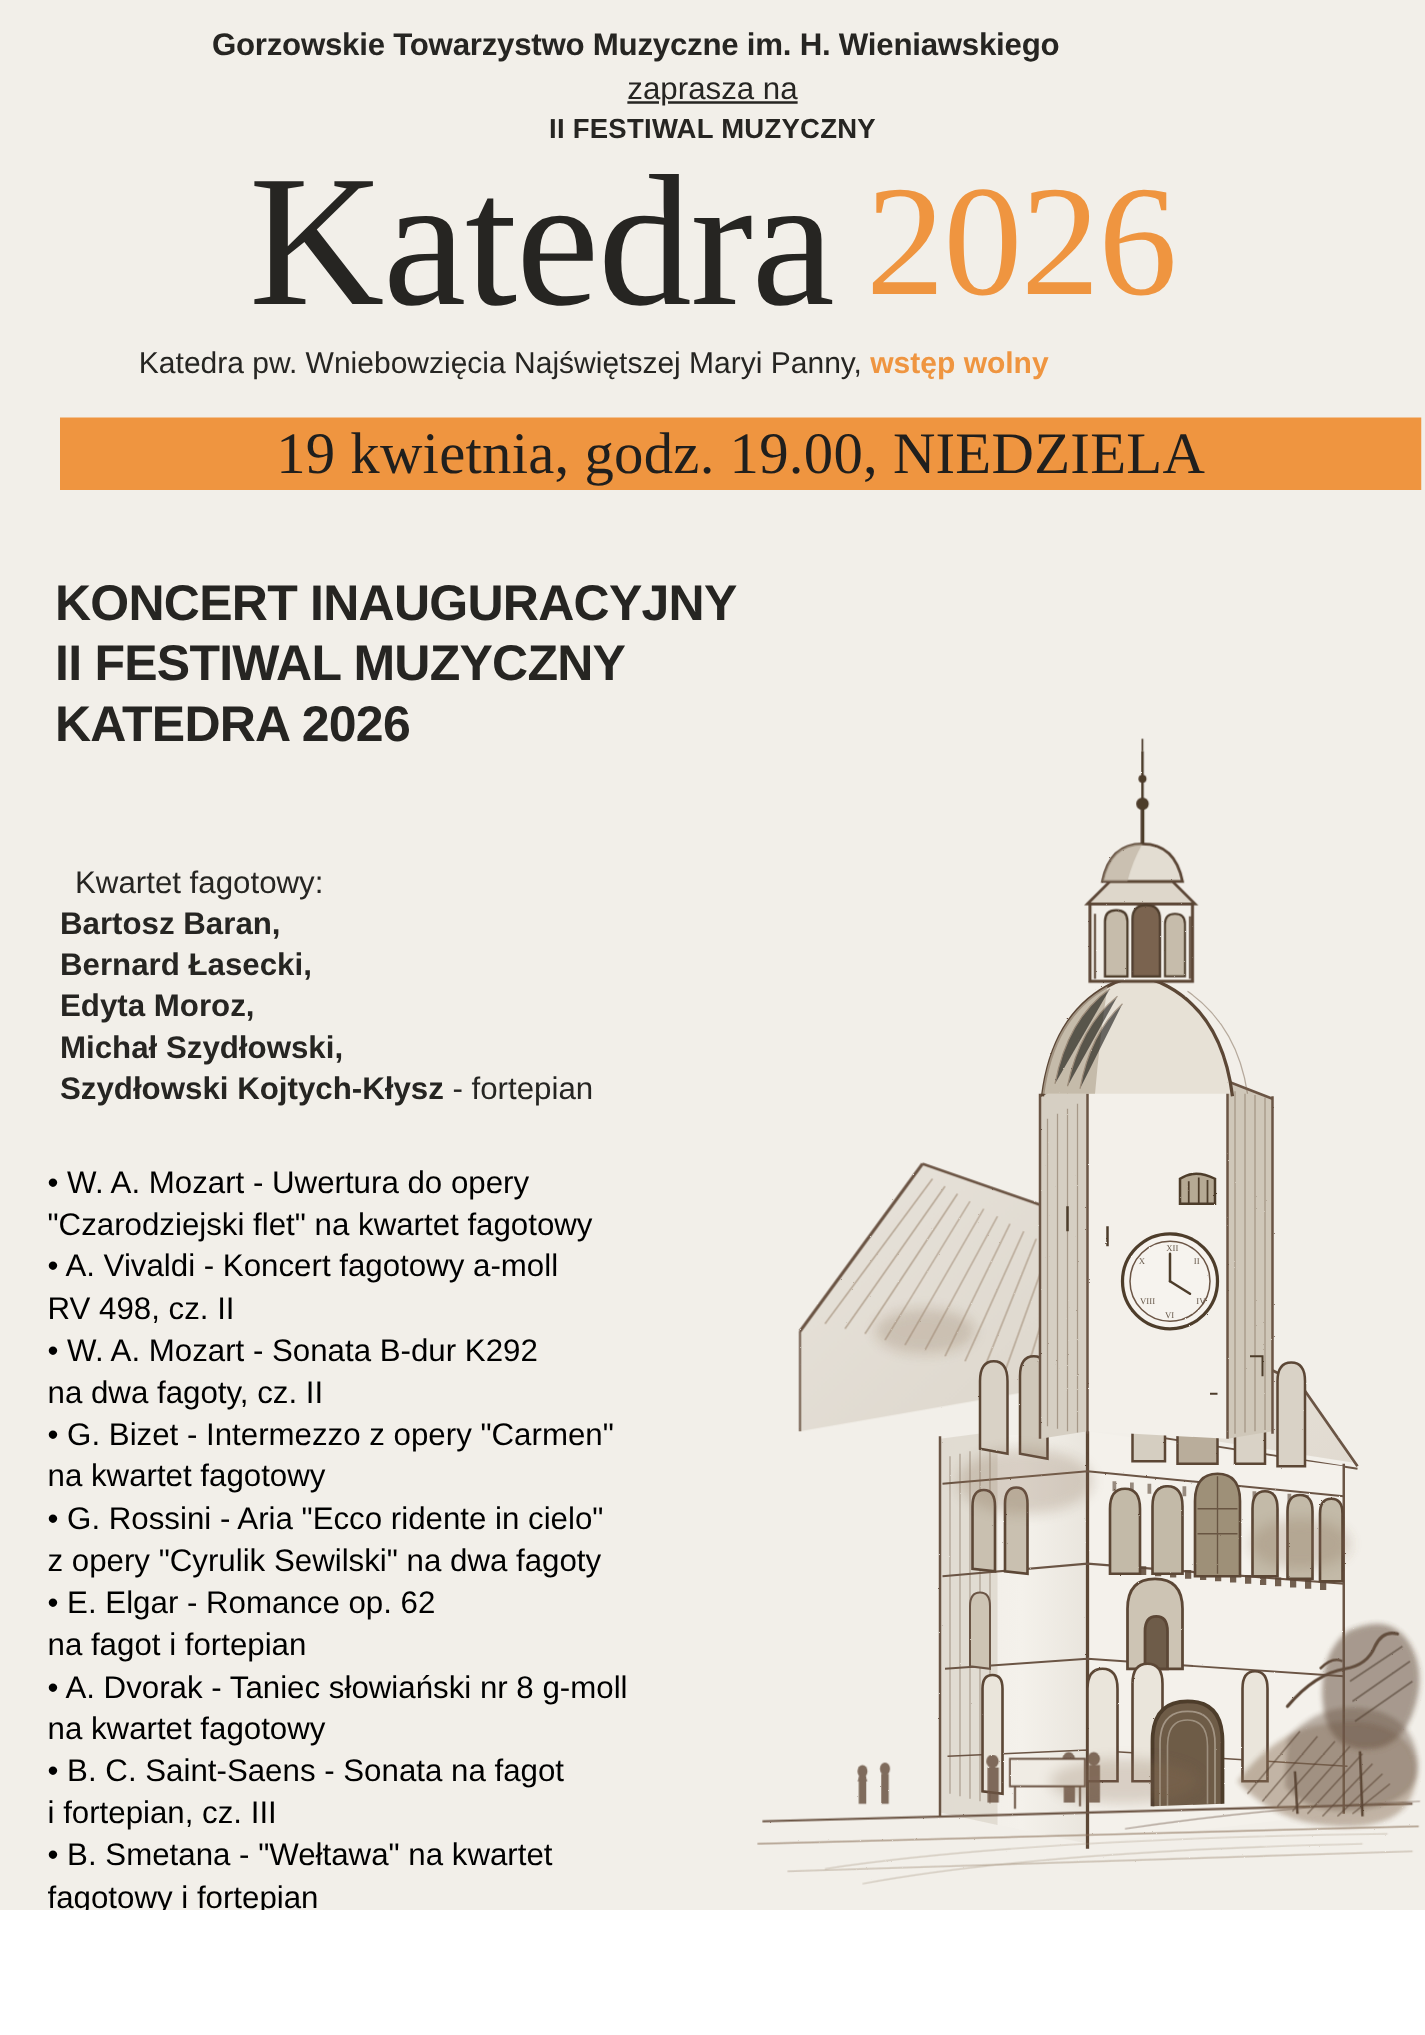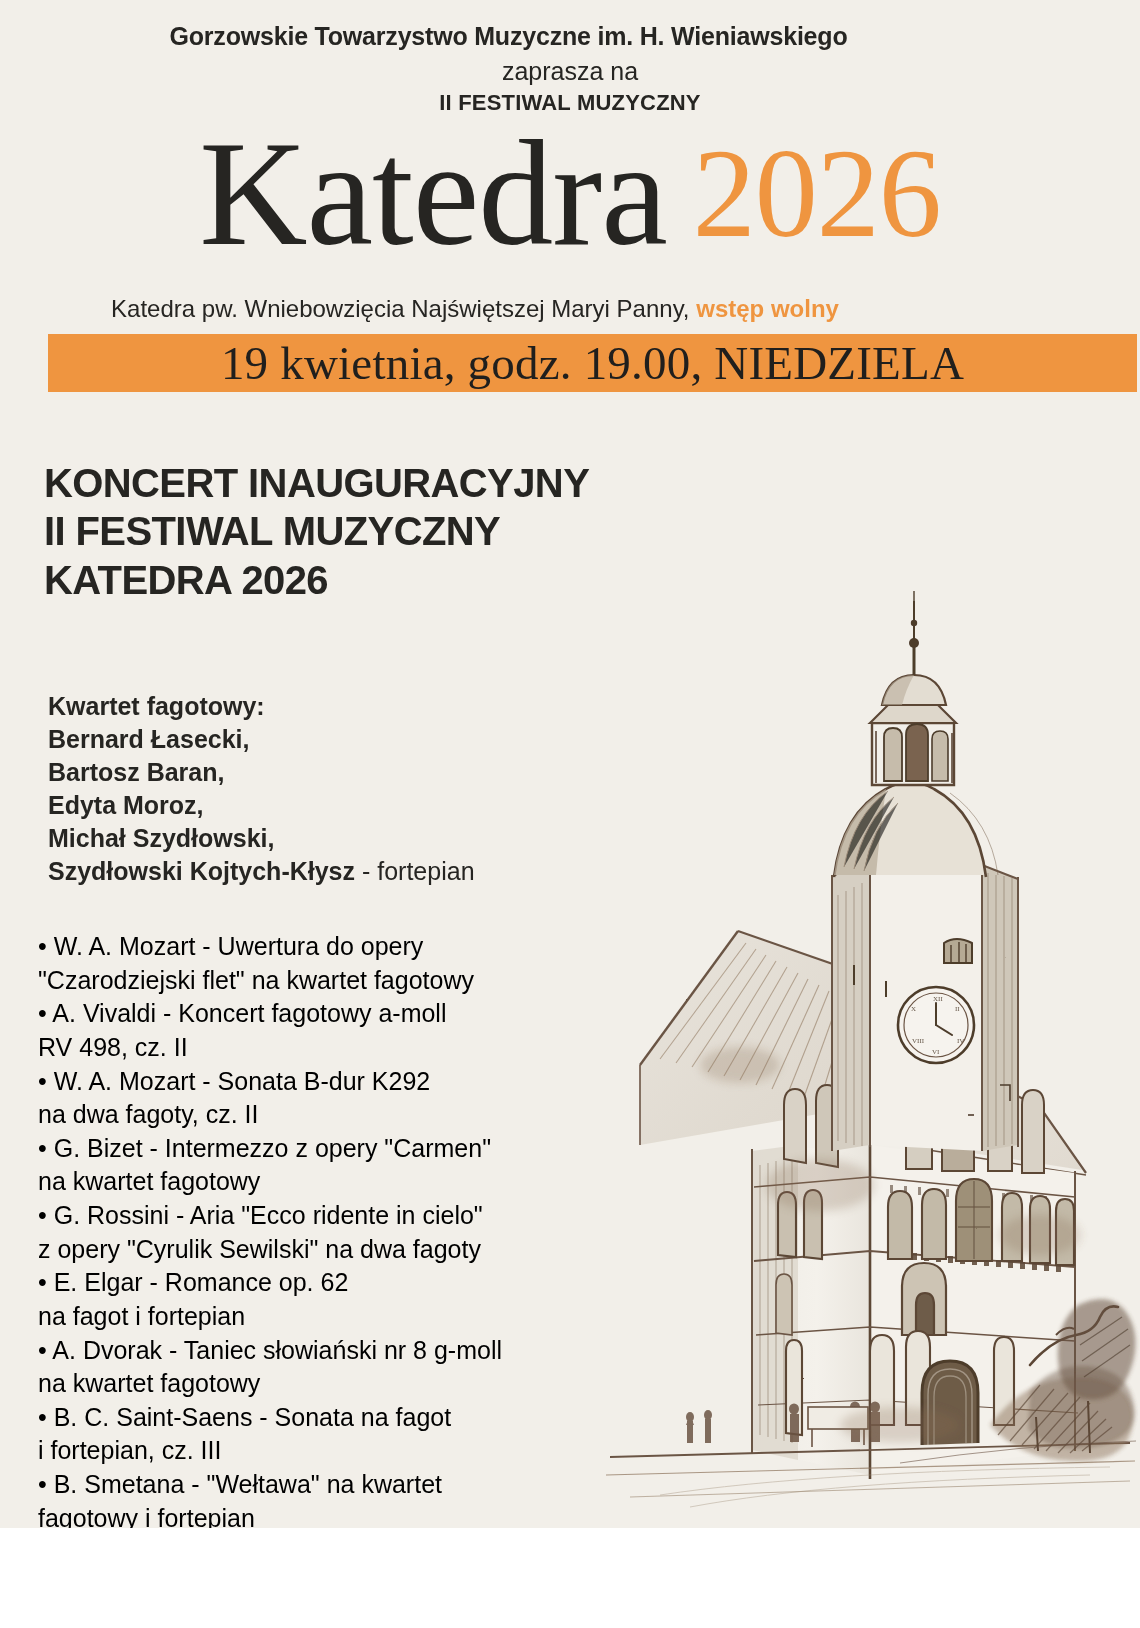--- a/index.html
+++ b/index.html
@@ -44,20 +44,21 @@
     letter-spacing: -0.2px;
     color: #262522;
   }
   .invite-line {
     position: absolute;
     left: 0; top: 57px;
     width: 1140px;
     text-align: center;
     font-size: 25px;
     color: #262522;
+    text-decoration: underline;
   }
   .fest-line {
     position: absolute;
     left: 0; top: 90px;
     width: 1140px;
     text-align: center;
     font-size: 22px;
     font-weight: bold;
     letter-spacing: 0.2px;
     color: #262522;
@@ -89,21 +90,20 @@
 
   
   .subtitle {
     position: absolute;
     left: 0; top: 277px;
     width: 950px;
     text-align: center;
     font-size: 24px;
     color: #262522;
     white-space: nowrap;
-    margin-top: 18px;
   }
   .subtitle .free {
     color: #ef9540;
     font-weight: bold;
   }
 
   
   .datebar {
     position: absolute;
     left: 48px; top: 334px;
@@ -136,21 +136,21 @@
 
   
   .performers {
     position: absolute;
     left: 48px; top: 690px;
     width: 580px;
     font-size: 25px;
     line-height: 1.32;
     color: #262522;
   }
-  .performers .lead { font-weight: bold; }
+  .performers .lead { font-weight: normal; margin-left: 12px; }
   .performers .name { font-weight: bold; }
   .performers .role { font-weight: normal; }
 
   
   .program {
     position: absolute;
     left: 38px; top: 930px;
     width: 600px;
     font-size: 25px;
     line-height: 1.345;
@@ -525,22 +525,22 @@
   <div class="datebar">
     <span>19 kwietnia, godz. 19.00, NIEDZIELA</span>
   </div>
 
   <div class="headline" style="white-space:pre-line;">KONCERT INAUGURACYJNY
 II FESTIWAL MUZYCZNY
 KATEDRA 2026</div>
 
   <div class="performers">
     <div class="lead">Kwartet fagotowy:</div>
+    <div class="name">Bartosz Baran,</div>
     <div class="name">Bernard Łasecki,</div>
-    <div class="name">Bartosz Baran,</div>
     <div class="name">Edyta Moroz,</div>
     <div class="name">Michał Szydłowski,</div>
     <div><span class="name"> Szydłowski Kojtych-Kłysz</span><span class="role"> - fortepian</span></div>
   </div>
 
   <div class="program">
     <div class="item">• W. A. Mozart - Uwertura do opery
 "Czarodziejski flet" na kwartet fagotowy</div>
     <div class="item">• A. Vivaldi - Koncert fagotowy a-moll
 RV 498, cz. II</div>

